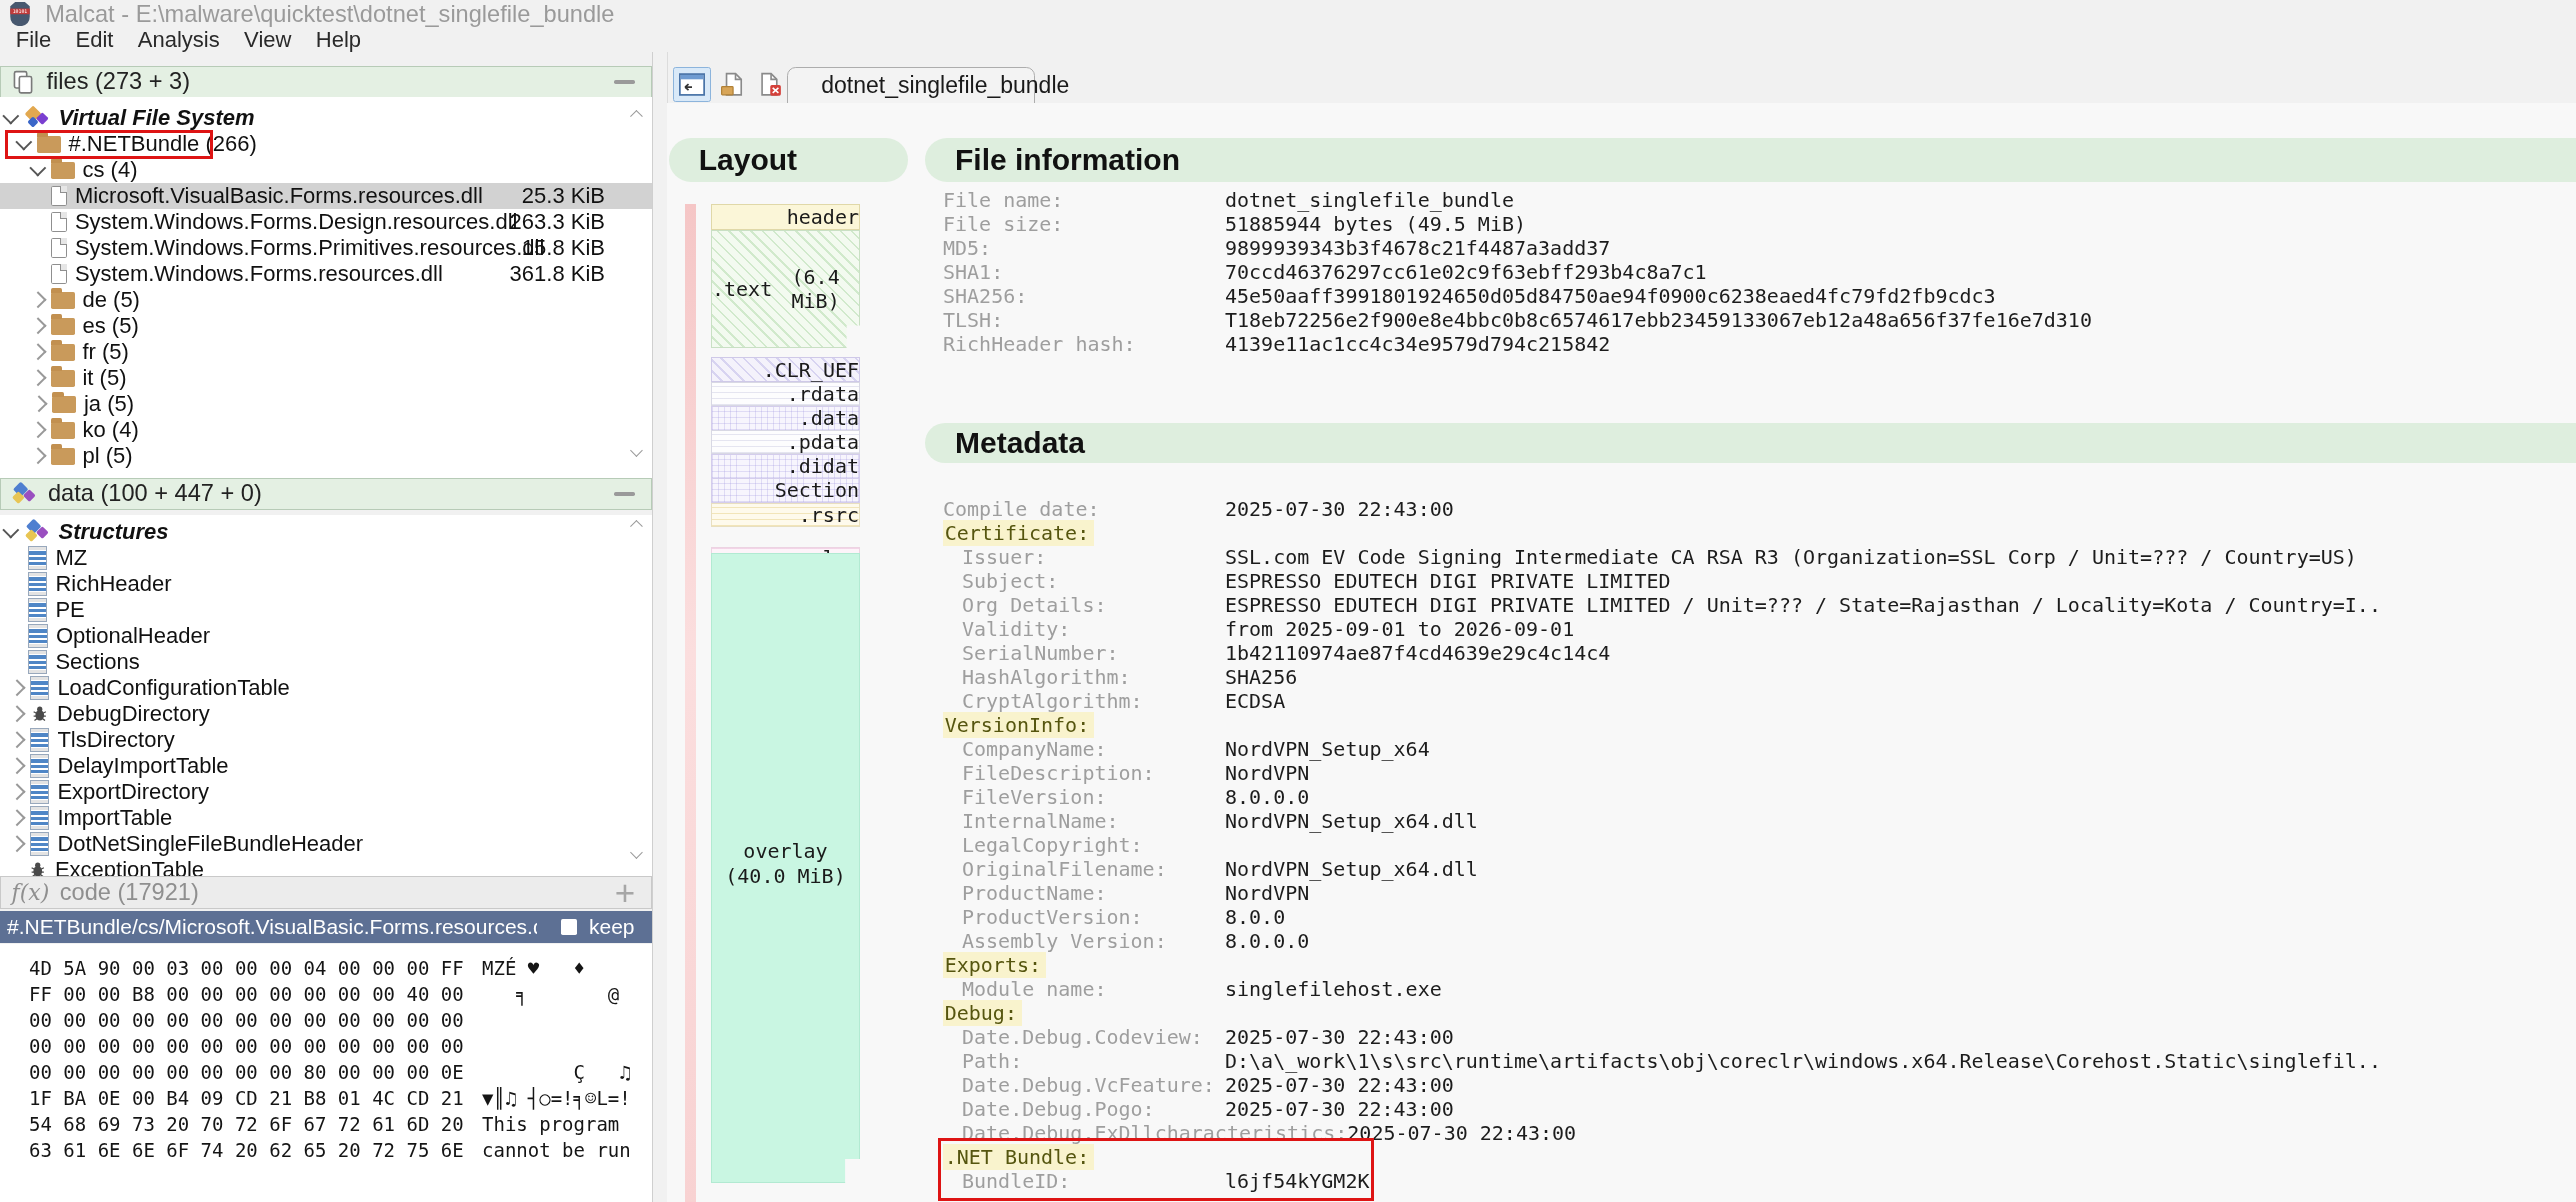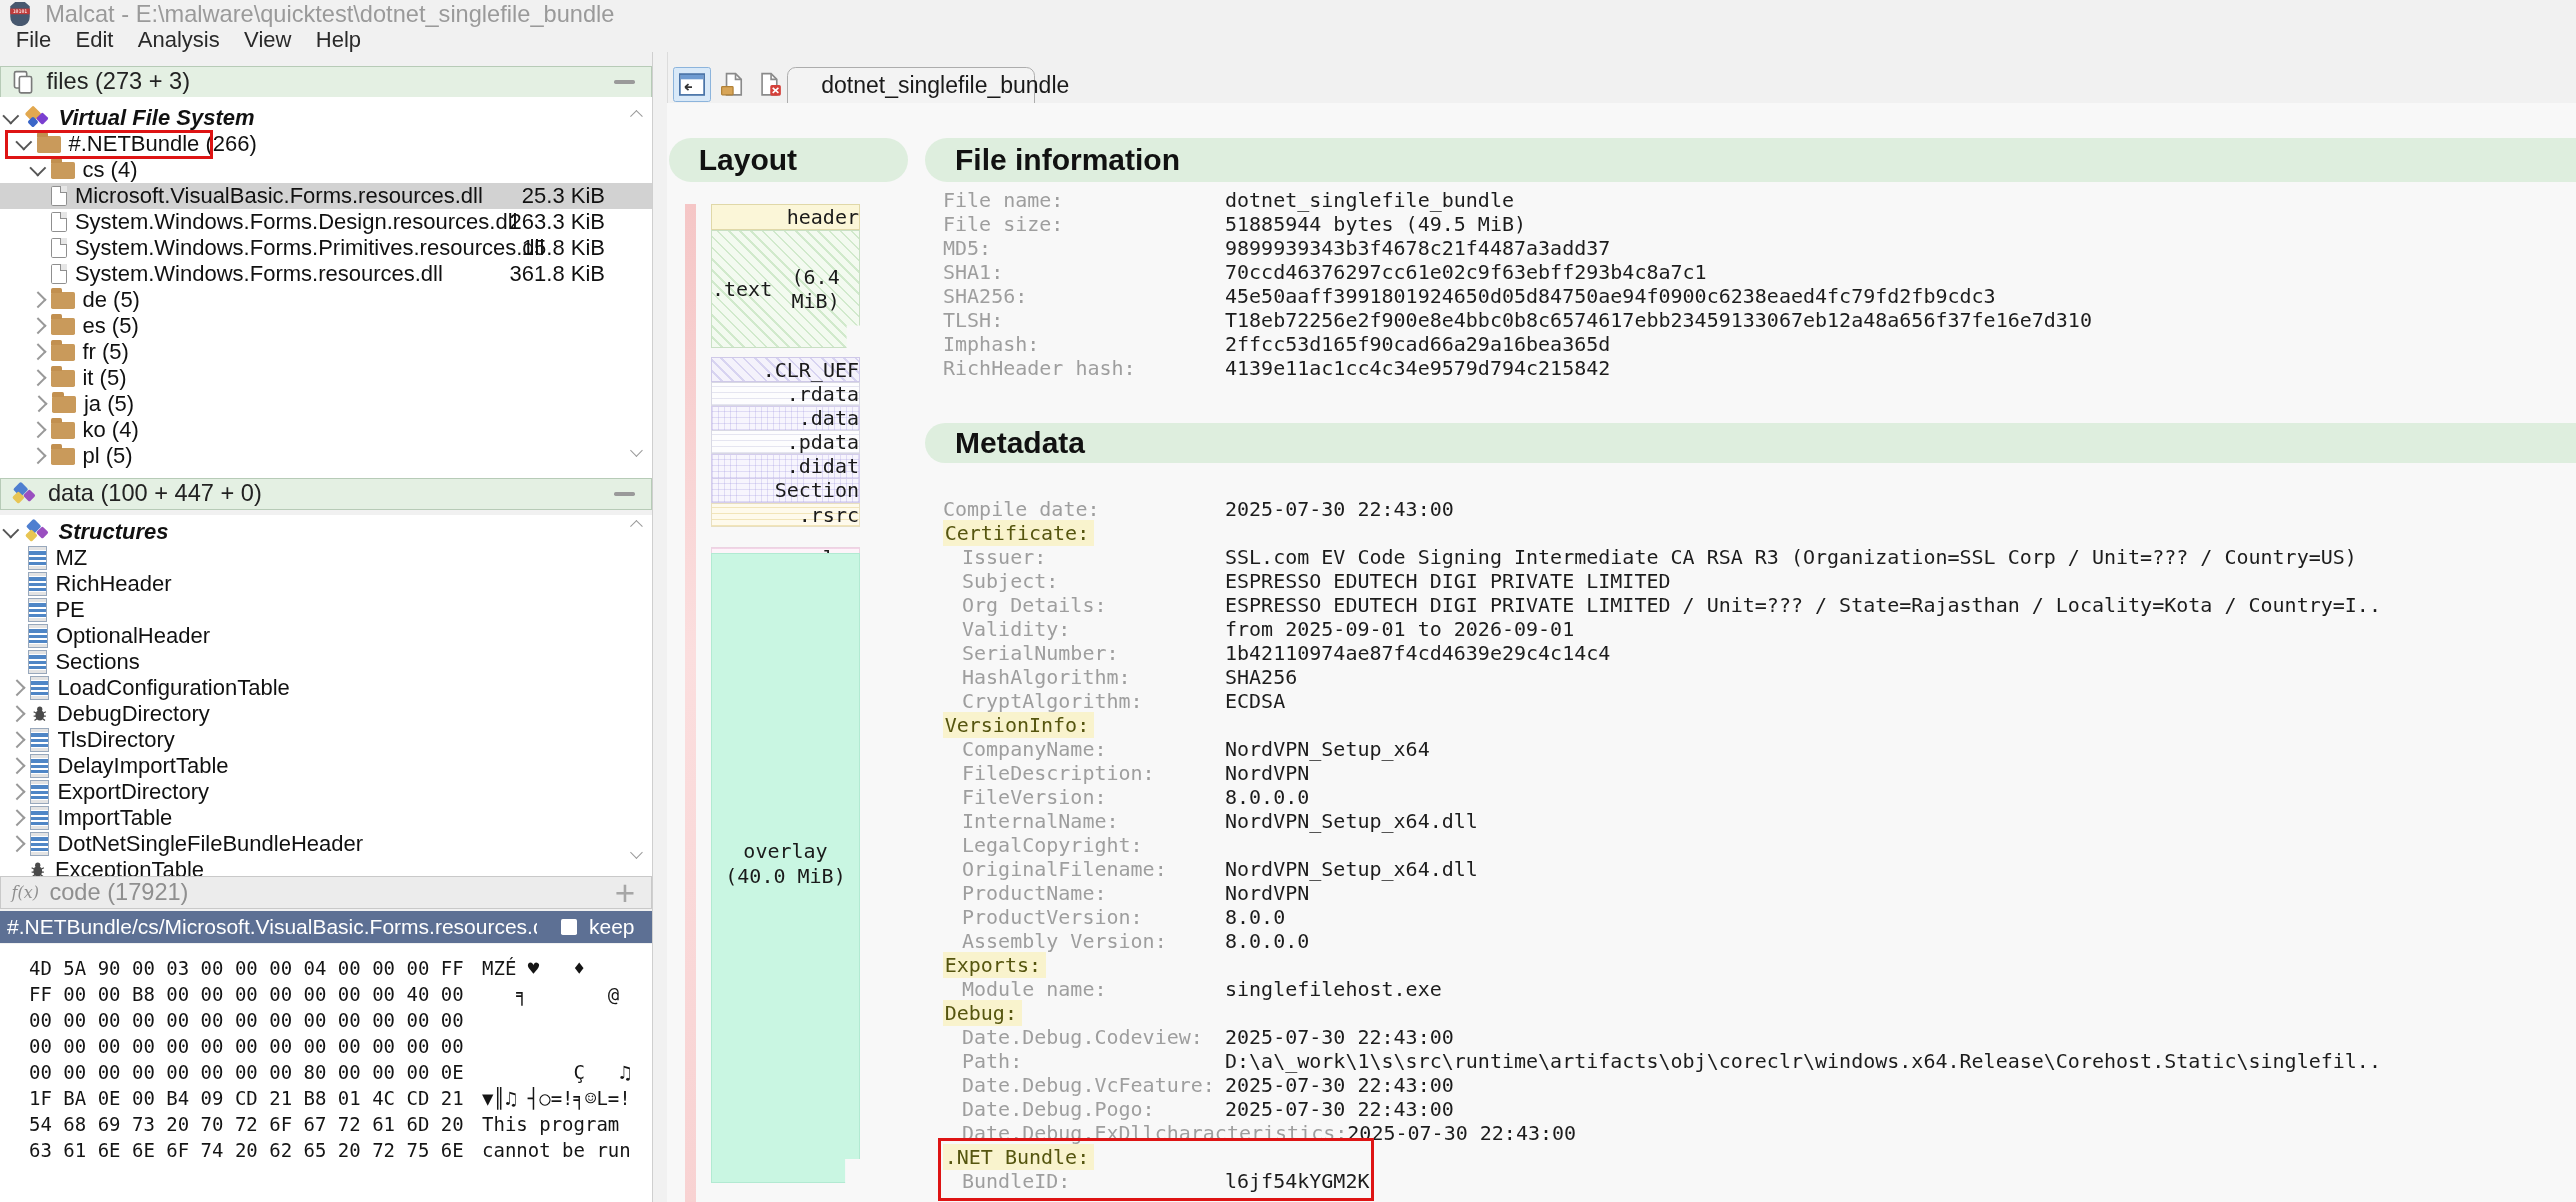--- a/index.html
+++ b/index.html
@@ -40,21 +40,21 @@
   .ic-vfs .d1{width:12.2px;height:12.2px;background:#e2a84f;left:2.6px;top:1.7px}
   .ic-vfs .d2{width:8.7px;height:8.7px;background:#7a3fd0;left:13px;top:7.9px}
   .ic-vfs .d3{width:7.9px;height:7.9px;background:#3a66c8;left:4.4px;top:12.2px}
   .ic-data .d1{width:11.4px;height:11.4px;background:#4f7fd0;left:3.5px;top:1.7px}
   .ic-data .d2{width:8.7px;height:8.7px;background:#9a4fc0;left:13px;top:8.7px}
   .ic-data .d3{width:8.7px;height:8.7px;background:#e8c553;left:2.6px;top:11.4px}
   .tbl{width:17.5px;height:22px;border:0.9px solid #98a8bc;flex:0 0 auto;background:
     linear-gradient(180deg,#e3e3e3 0 2.6px,#fff 2.6px 4.4px,#4f86c6 4.4px 7.9px,#fff 7.9px 9.6px,
       #4f86c6 9.6px 13px,#fff 13px 15px,#4f86c6 15px 18.4px,#fff 18.4px 19px,#e3e3e3 19px 22px)}
   .bugwrap{width:19px;flex:0 0 auto;display:flex;justify-content:center}
-  .fx{font-family:"DejaVu Serif",serif;font-style:italic;font-size:16px;color:#8f8f8f}
+  .fx{font-family:"DejaVu Serif",serif;font-style:italic;font-size:22px;color:#8f8f8f}
   .sarr{position:absolute;width:7.9px;height:7.9px;border-right:1.7px solid #9a9a9a;border-bottom:1.7px solid #9a9a9a}
   .sarr.up{transform:rotate(-135deg)}
   .sarr.dnn{transform:rotate(45deg)}
   
   #hex-header{left:0;top:911px;width:652px;height:32px;background:#5d7094;display:flex;align-items:center;
       gap:12.2px;padding:0 17.5px 0 7px;box-sizing:border-box}
   #hex-path{color:#fff;font-size:21px;white-space:nowrap;overflow:hidden}
   #keep-box{width:15.7px;height:15.7px;background:#fff;border-radius:1.7px;flex:0 0 auto}
   #keep-label{color:#fff;font-size:21px}
   #hex-view{left:0;top:944px;width:652px;height:259px;background:#fff;padding-top:10.5px;overflow:hidden}
@@ -464,21 +464,20 @@
     </div>
   </div>
 
   <div class="abs" id="fileinfo-rows">
     <div class="firow"><span class="ilabel">File name:</span><span class="ival">dotnet_singlefile_bundle</span></div>
     <div class="firow"><span class="ilabel">File size:</span><span class="ival">51885944 bytes (49.5 MiB)</span></div>
     <div class="firow"><span class="ilabel">MD5:</span><span class="ival">9899939343b3f4678c21f4487a3add37</span></div>
     <div class="firow"><span class="ilabel">SHA1:</span><span class="ival">70ccd46376297cc61e02c9f63ebff293b4c8a7c1</span></div>
     <div class="firow"><span class="ilabel">SHA256:</span><span class="ival">45e50aaff3991801924650d05d84750ae94f0900c6238eaed4fc79fd2fb9cdc3</span></div>
     <div class="firow"><span class="ilabel">TLSH:</span><span class="ival">T18eb72256e2f900e8e4bbc0b8c6574617ebb23459133067eb12a48a656f37fe16e7d310</span></div>
-    <div class="firow"><span class="ilabel">Imphash:</span><span class="ival">2ffcc53d165f90cad66a29a16bea365d</span></div>
     <div class="firow"><span class="ilabel">RichHeader hash:</span><span class="ival">4139e11ac1cc4c34e9579d794c215842</span></div>
   </div>
 
   <div class="abs" id="metadata-rows">
     <div class="mrow"><span class="ilabel">Compile date:</span><span class="ival">2025-07-30 22:43:00</span></div>
     <div class="mrow"><span class="ilabel section"><span class="hl">Certificate:</span></span><span class="ival"></span></div>
     <div class="mrow"><span class="ilabel sub">Issuer:</span><span class="ival">SSL.com EV Code Signing Intermediate CA RSA R3 (Organization=SSL Corp / Unit=??? / Country=US)</span></div>
     <div class="mrow"><span class="ilabel sub">Subject:</span><span class="ival">ESPRESSO EDUTECH DIGI PRIVATE LIMITED</span></div>
     <div class="mrow"><span class="ilabel sub">Org Details:</span><span class="ival">ESPRESSO EDUTECH DIGI PRIVATE LIMITED / Unit=??? / State=Rajasthan / Locality=Kota / Country=I..</span></div>
     <div class="mrow"><span class="ilabel sub">Validity:</span><span class="ival">from 2025-09-01 to 2026-09-01</span></div>

